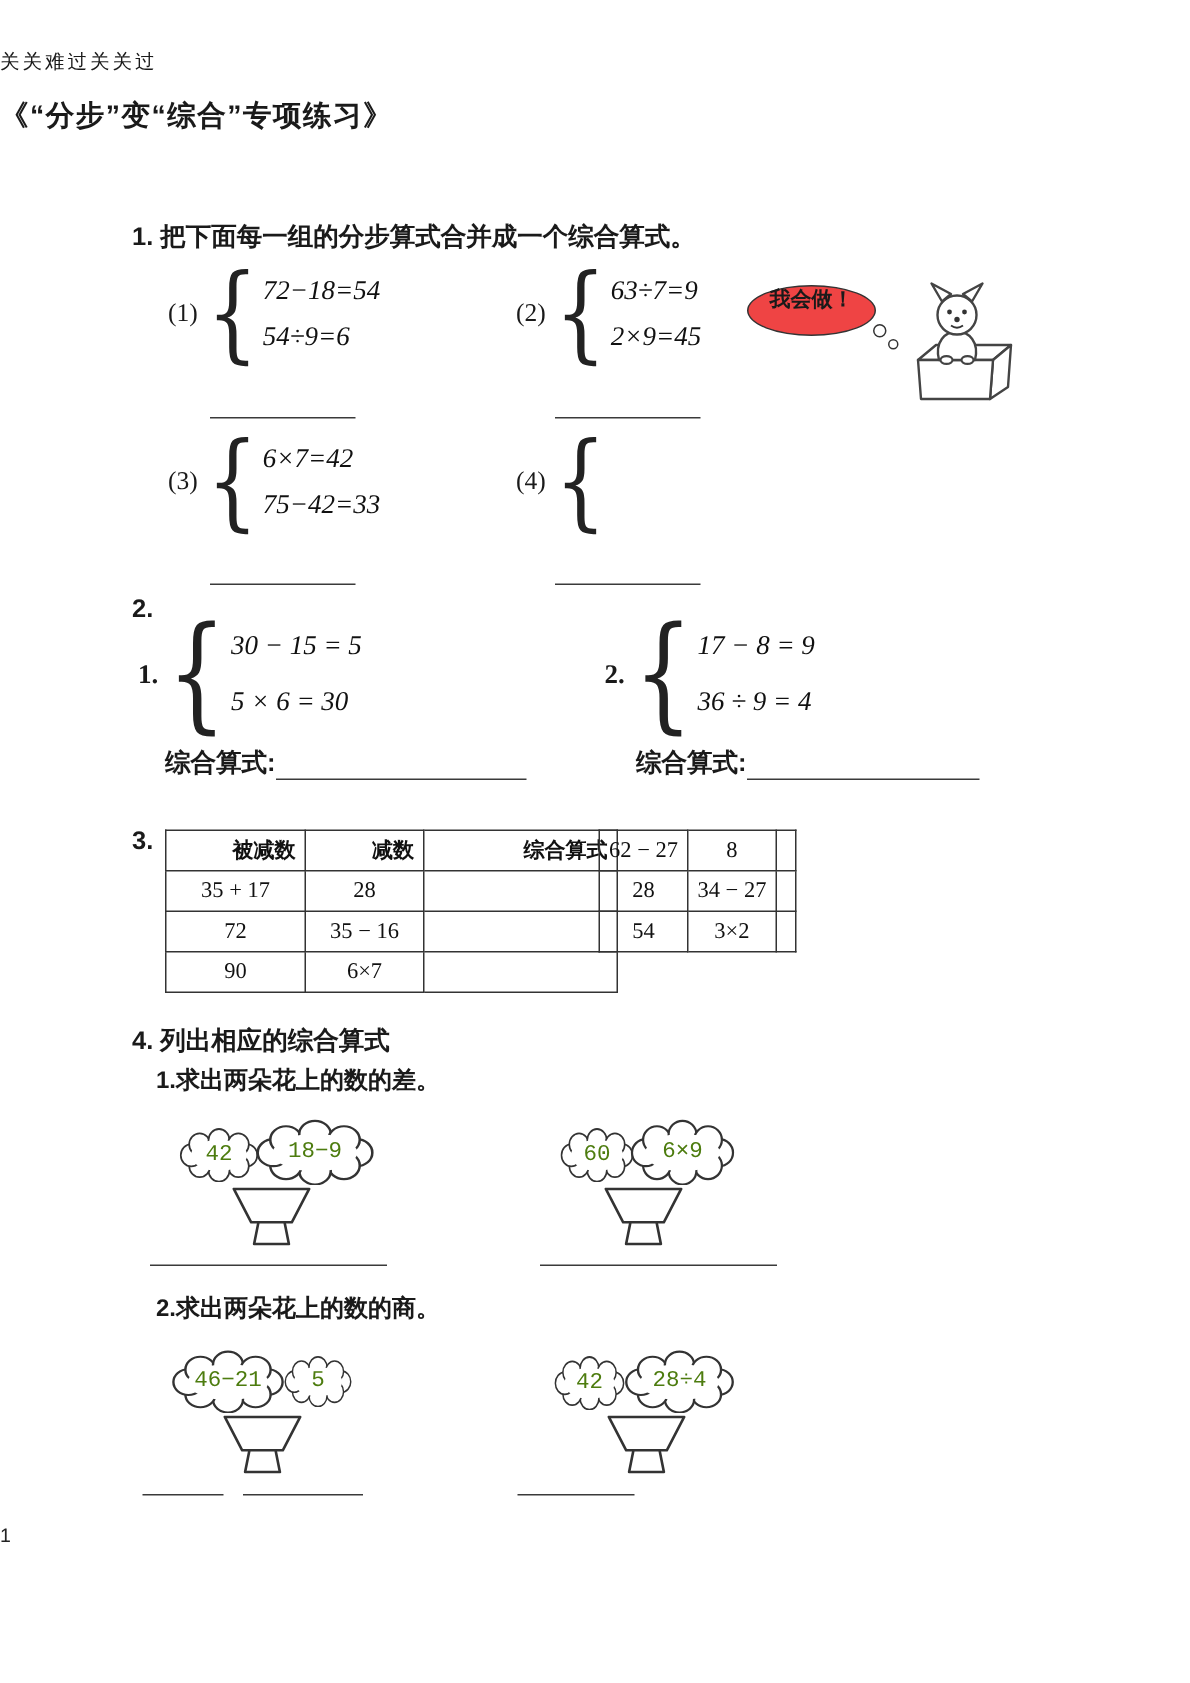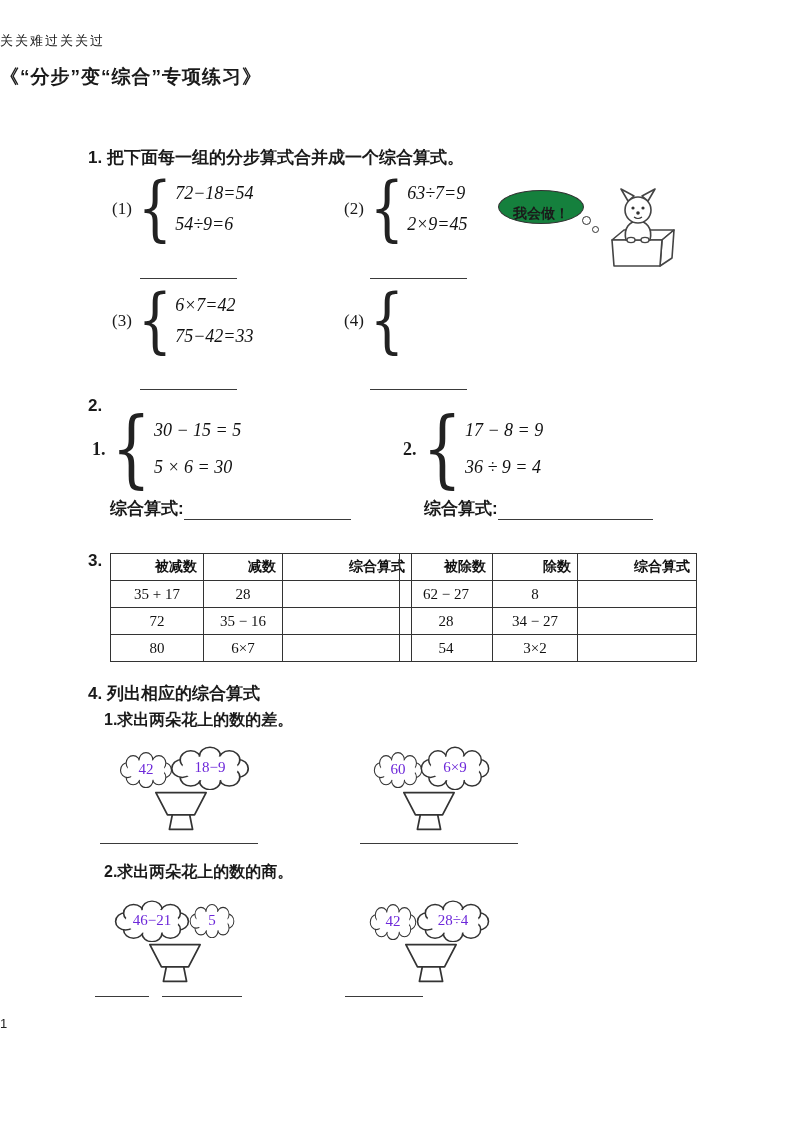--- a/index.html
+++ b/index.html
@@ -27,24 +27,24 @@
   .eq{font-family:"Liberation Serif",serif;font-size:18px;white-space:nowrap;color:#111;}
 
   .anslabel{font-size:17px;font-weight:bold;}
 
   table.q3{border-collapse:collapse;font-family:"Liberation Serif",serif;font-size:15px;color:#111;}
   table.q3 th,table.q3 td{border:1px solid #333;text-align:center;padding:2px 6px;height:22px;font-weight:normal;}
   table.q3 th{font-weight:bold;font-size:14px;font-family:"Liberation Sans",sans-serif;text-align:right;}
 
   .cloud{position:absolute;display:flex;align-items:center;justify-content:center;}
   .cloud svg{position:absolute;left:0;top:0;width:100%;height:100%;}
-  .cloud span{position:relative;font-family:Liberation Serif, serif;font-size:15px;color:#6d28d9;white-space:nowrap;}
+  .cloud span{position:relative;font-family:Liberation Mono, monospace;font-size:15px;color:#4d7c0f;white-space:nowrap;}
 
   .bubble{position:absolute;border:1.5px solid #333;border-radius:50%;
-          display:flex;align-items:flex-end;justify-content:center;background:#15803d;}
+          display:flex;align-items:flex-start;justify-content:center;background:#ef4444;}
   .bubble span{font-size:14px;font-weight:bold;}
   .dot{position:absolute;border:1.5px solid #333;border-radius:50%;background:#fff;}
 
   .pagenum{font-size:13px;color:#222;}
 </style>
 </head>
 <body>
 
 <div class="page">
 
@@ -178,34 +178,29 @@
       <td>35 + 17</td>
       <td>28</td>
       <td></td>
     </tr>
     <tr>
       <td>72</td>
       <td>35 − 16</td>
       <td></td>
     </tr>
     <tr>
-      <td>80</td>
+      <td>90</td>
       <td>6×7</td>
       <td></td>
     </tr>
   </tbody>
     </table>
 
   <table class="q3 abs" style="left:399px;top:553px">
     <tbody>
-        <tr>
-      <th style="width:80px">被除数</th>
-      <th style="width:72px">除数</th>
-      <th style="width:106px">综合算式</th>
-    </tr>
     <tr>
       <td>62 − 27</td>
       <td>8</td>
       <td></td>
     </tr>
     <tr>
       <td>28</td>
       <td>34 − 27</td>
       <td></td>
     </tr>

